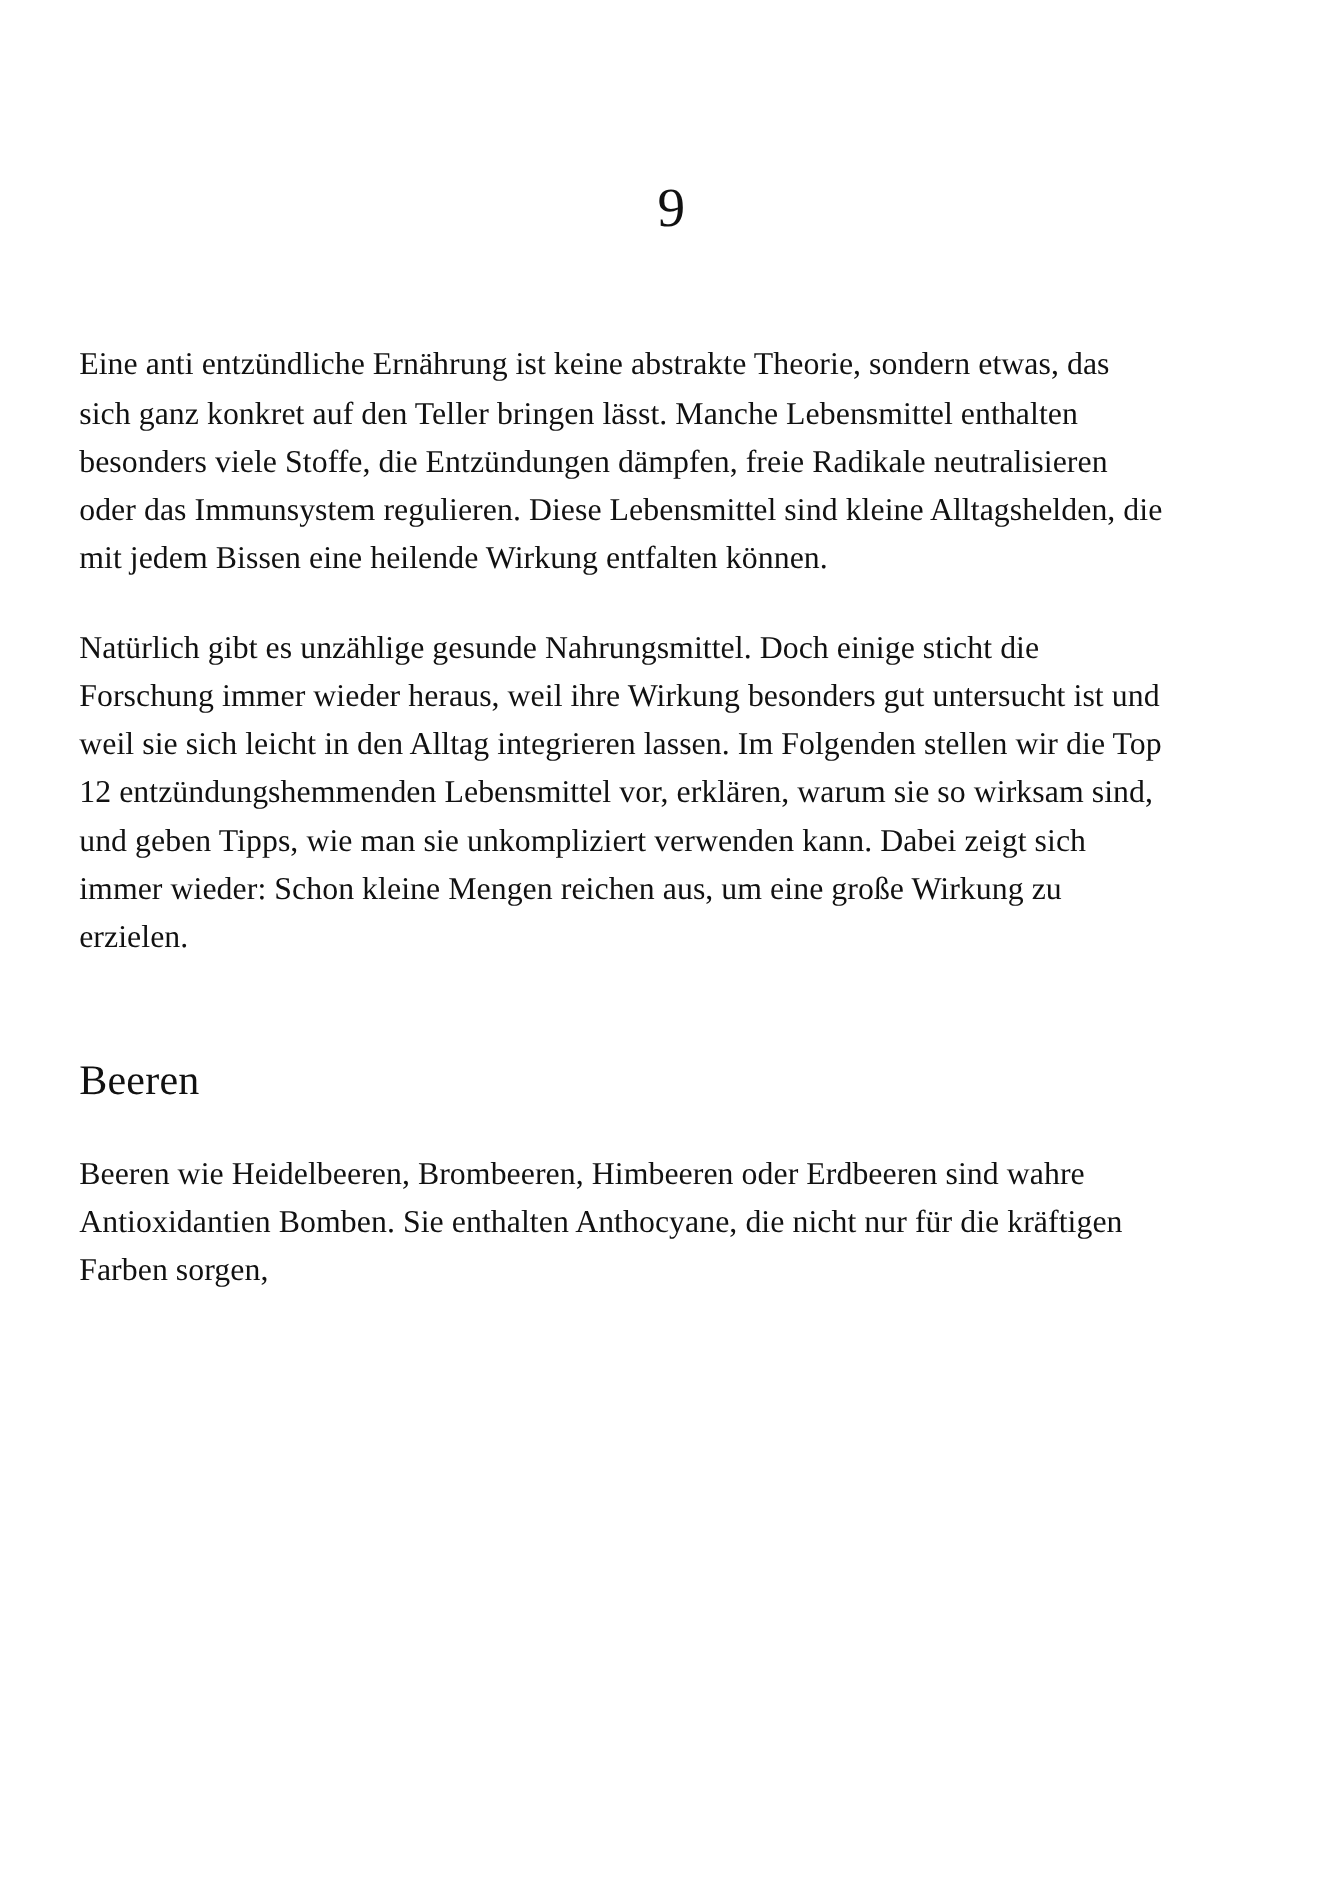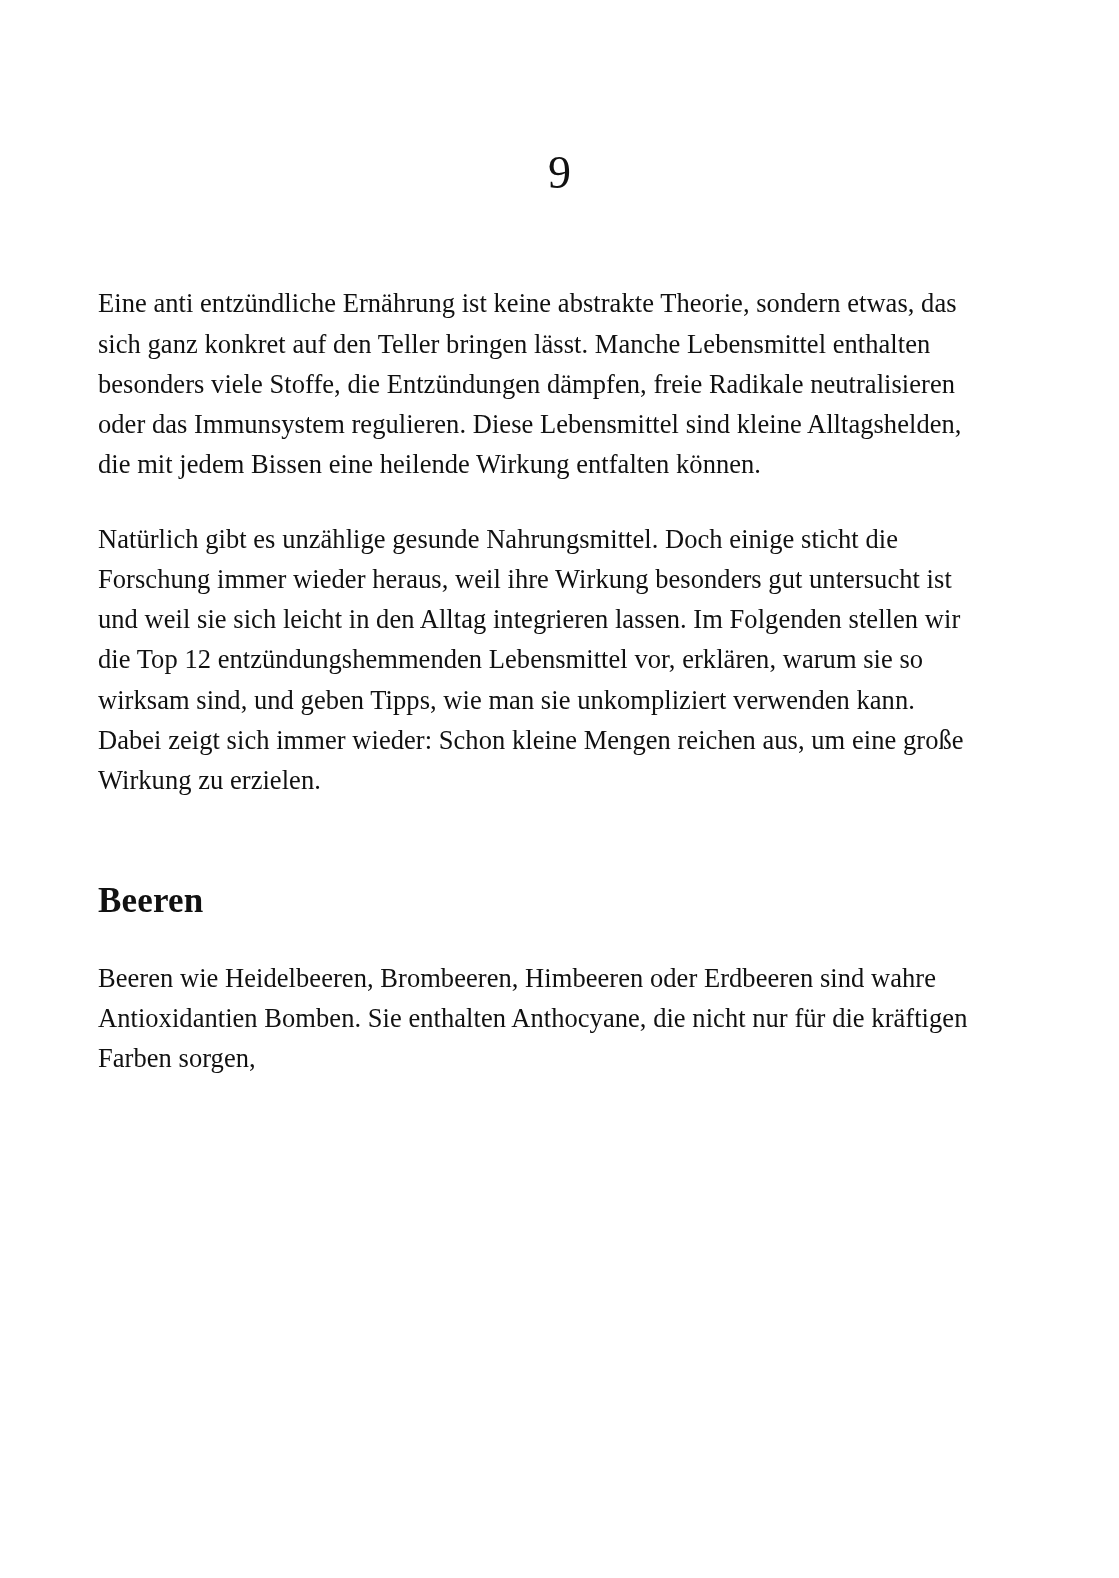--- a/index.html
+++ b/index.html
@@ -39,38 +39,38 @@
     font-size: 46px;
     line-height: 1.30;
     font-weight: 400;
     display: block;
     margin: 0 auto;
     max-width: 720px;
     letter-spacing: 0.1px;
   }
   .body-block {
     margin: 12px auto;
-    padding-left: 98px;
+    padding-left: 66px;
     padding-right: 150px;
     box-sizing: border-box;
   }
   .para {
     font-size: 26.5px;
     line-height: 1.52;
     margin: 0 0 34px 0;
     text-align: left;
     letter-spacing: 0.05px;
   }
   .para.first {
     margin-top: 83px;
   }
   .section-heading {
     font-size: 35px;
     line-height: 1.3;
-    font-weight: 700;
+    font-weight: 400;
     margin: 78px 0 34px 0;
     letter-spacing: 0.2px;
   }
   .para.tail {
     margin-bottom: 0;
     font-family: Liberation Serif, serif;
   }
 </style>
 </head>
 <body>

